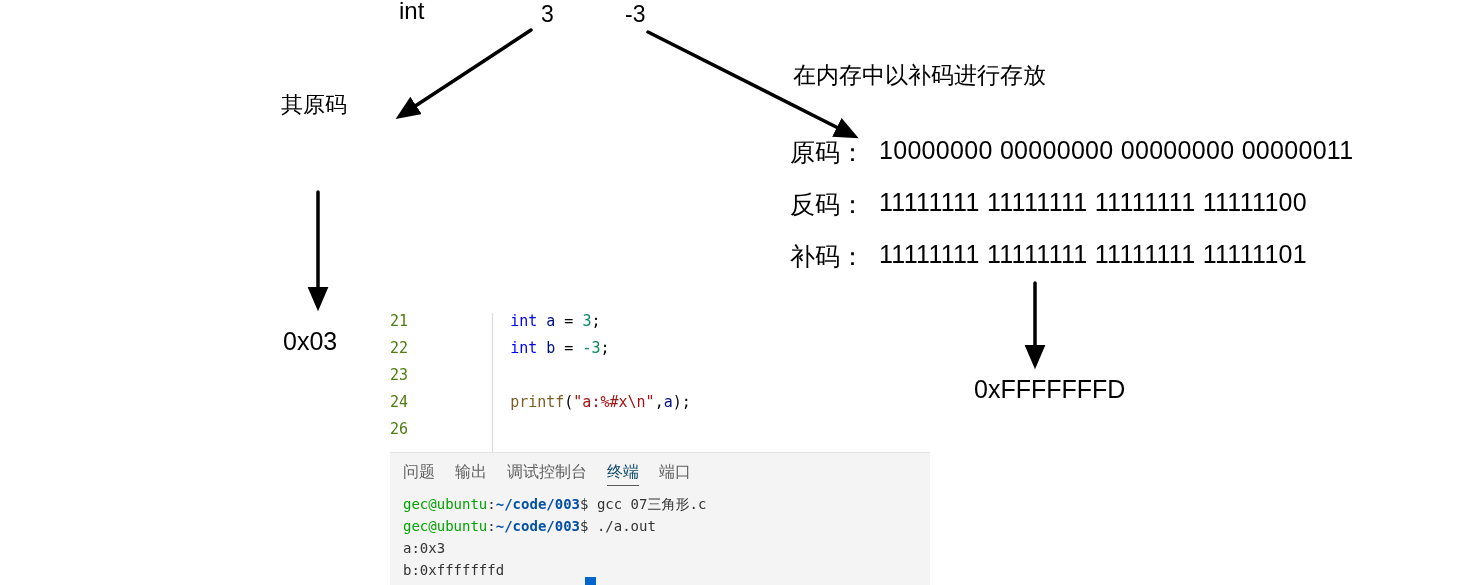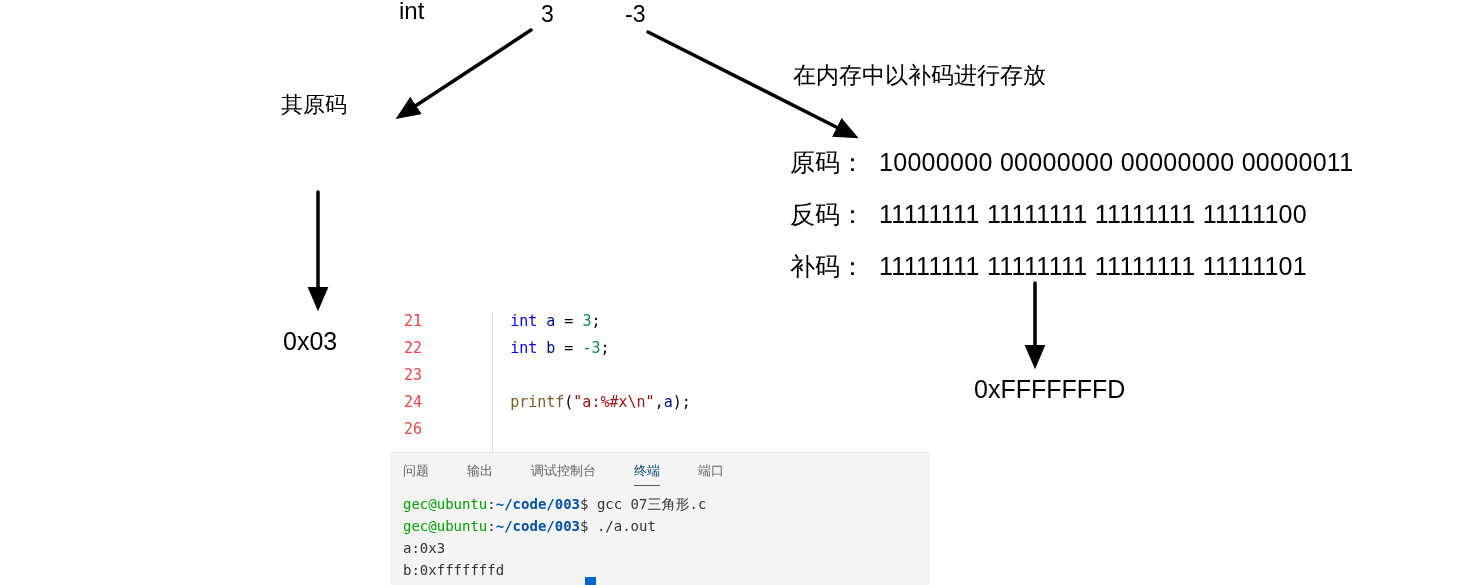--- a/index.html
+++ b/index.html
@@ -12,41 +12,41 @@
   .value-pos{left:541px;top:1px;font-size:23px}
   .value-neg{left:625px;top:1px;font-size:23px}
   .note1{left:277px;top:38px;font-size:22px}
   .note2{left:281px;top:90px;font-size:22px}
   .notec{left:793px;top:60px;font-size:23px}
   .left-binary{left:2px;top:143px;font-size:27px;letter-spacing:.3px}
   .hex-pos{left:283px;top:327px;font-size:25px}
   .hex-neg{left:974px;top:375px;font-size:25px}
 
   .enc-rows{position:absolute;left:790px;top:136px;font-size:25px}
-  .enc-row{display:flex;align-items:center;height:52px}
+  .enc-row{display:flex;height:52px}
   .enc-label{margin-right:14px}
   .enc-bits{white-space:pre;letter-spacing:.3px}
 
   .arrows{position:absolute;left:0;top:0;pointer-events:none}
 
   .editor{position:absolute;left:390px;top:308px;width:545px;height:162px;background:#fff;z-index:1}
   .code-line{display:flex;height:27px;line-height:27px;font-family:"DejaVu Sans Mono","Liberation Mono",monospace;font-size:15px}
-  .line-num{width:46px;flex:none;text-align:center;color:#ef4444}
+  .line-num{width:46px;flex:none;text-align:left;color:#4d7c0f}
   .code-text{margin-left:38px;white-space:pre}
   .indent-guide{position:absolute;left:102px;top:5px;width:1px;height:144px;background:#d8d8d8}
   .tk-kw{color:var(--c-kw,#0000ff)}
   .tk-var{color:var(--c-var,#001080)}
   .tk-num{color:var(--c-num,#098658)}
   .tk-fn{color:var(--c-fn,#795e26)}
   .tk-str{color:var(--c-str,#a31515)}
   .tk-plain{color:#000}
 
   .panel{position:absolute;left:390px;top:452px;width:540px;height:133px;background:#f4f4f4;
          border-top:1px solid #e3e3e3;overflow:hidden;z-index:2}
-  .panel-tabs{display:flex;gap:38px;padding:9px 0 0 13px;height:33px;font-size:13px;color:#616161}
+  .panel-tabs{display:flex;gap:20px;padding:9px 0 0 13px;height:33px;font-size:16px;color:#616161}
   .panel-tab{cursor:pointer;padding-bottom:3px}
   .panel-tab.active{color:#0c4a6e;border-bottom:1.5px solid #5a5a5a}
   .terminal{padding:7px 0 0 13px;font-family:"DejaVu Sans Mono","Liberation Mono",monospace;font-size:14px}
   .term-line{height:22px;line-height:22px;white-space:pre}
   .t-green{color:var(--c-green,#00a300);font-weight:normal}
   .t-blue{color:var(--c-blue,#0451a5);font-weight:bold}
   .t-plain{color:#333333}
   .term-cursor{position:absolute;left:195px;top:124px;width:11px;height:16px;background:var(--c-cursor,#0066cc)}
 </style>
 </head>

